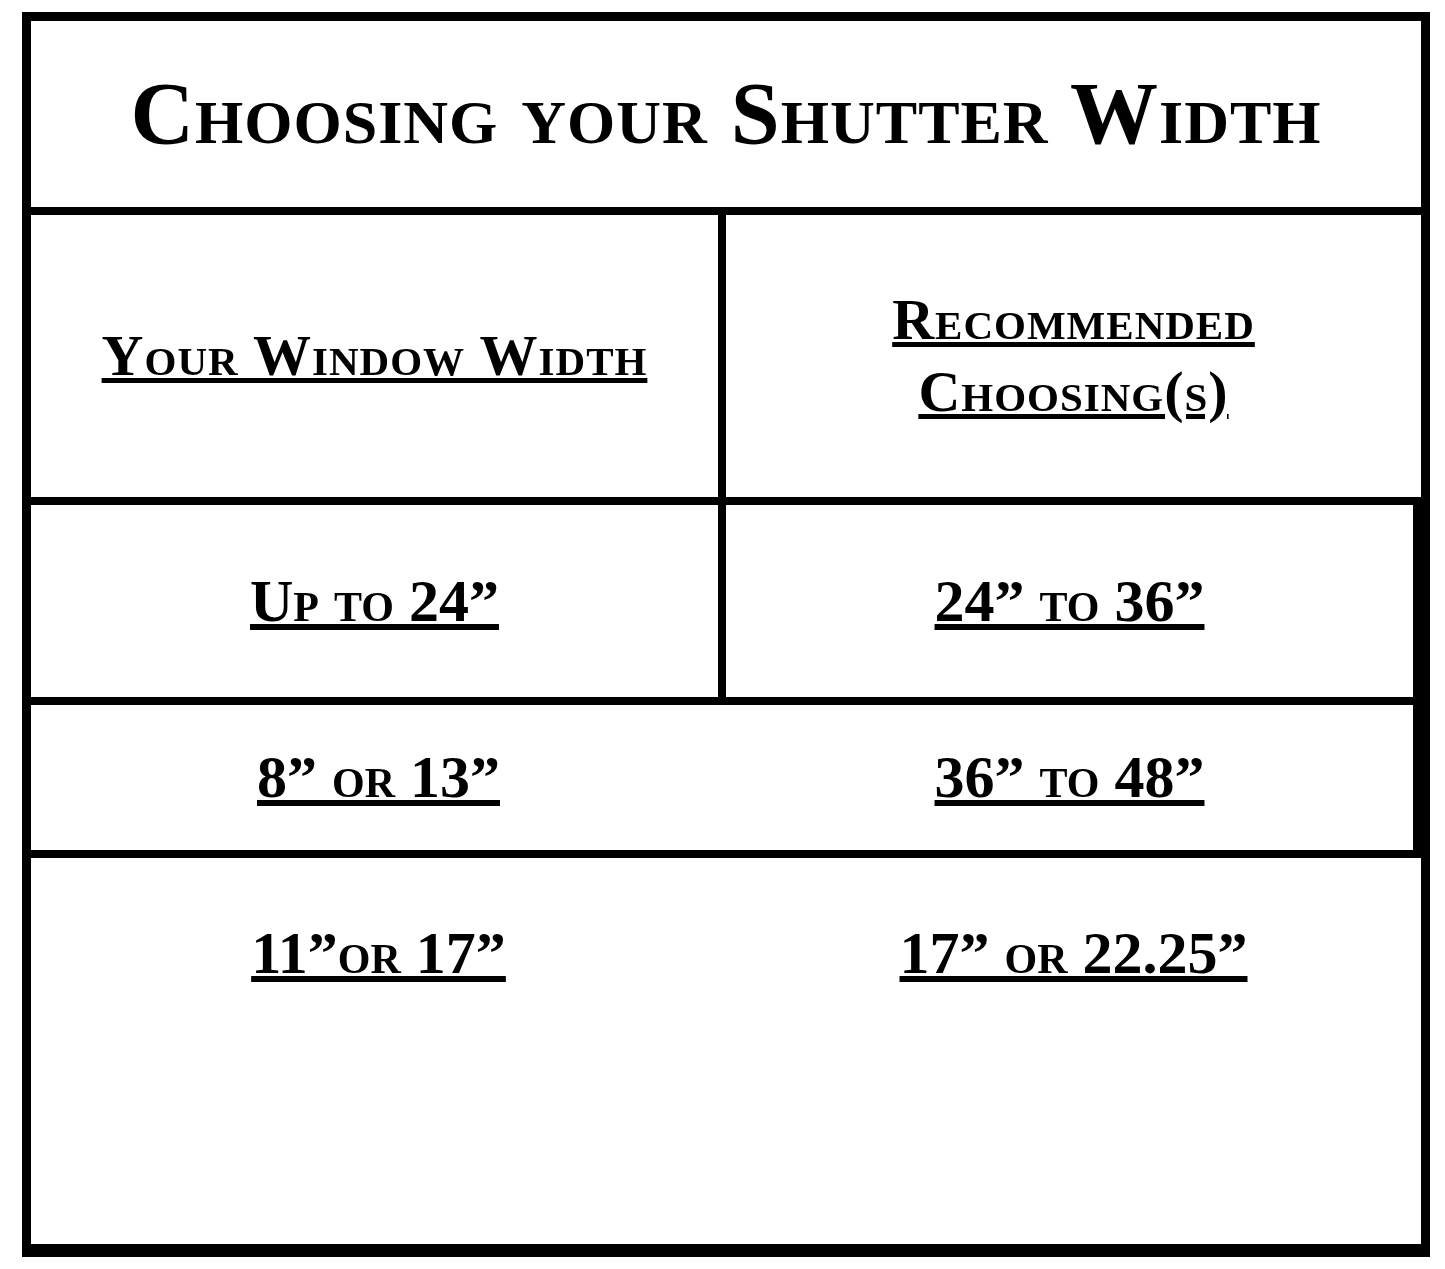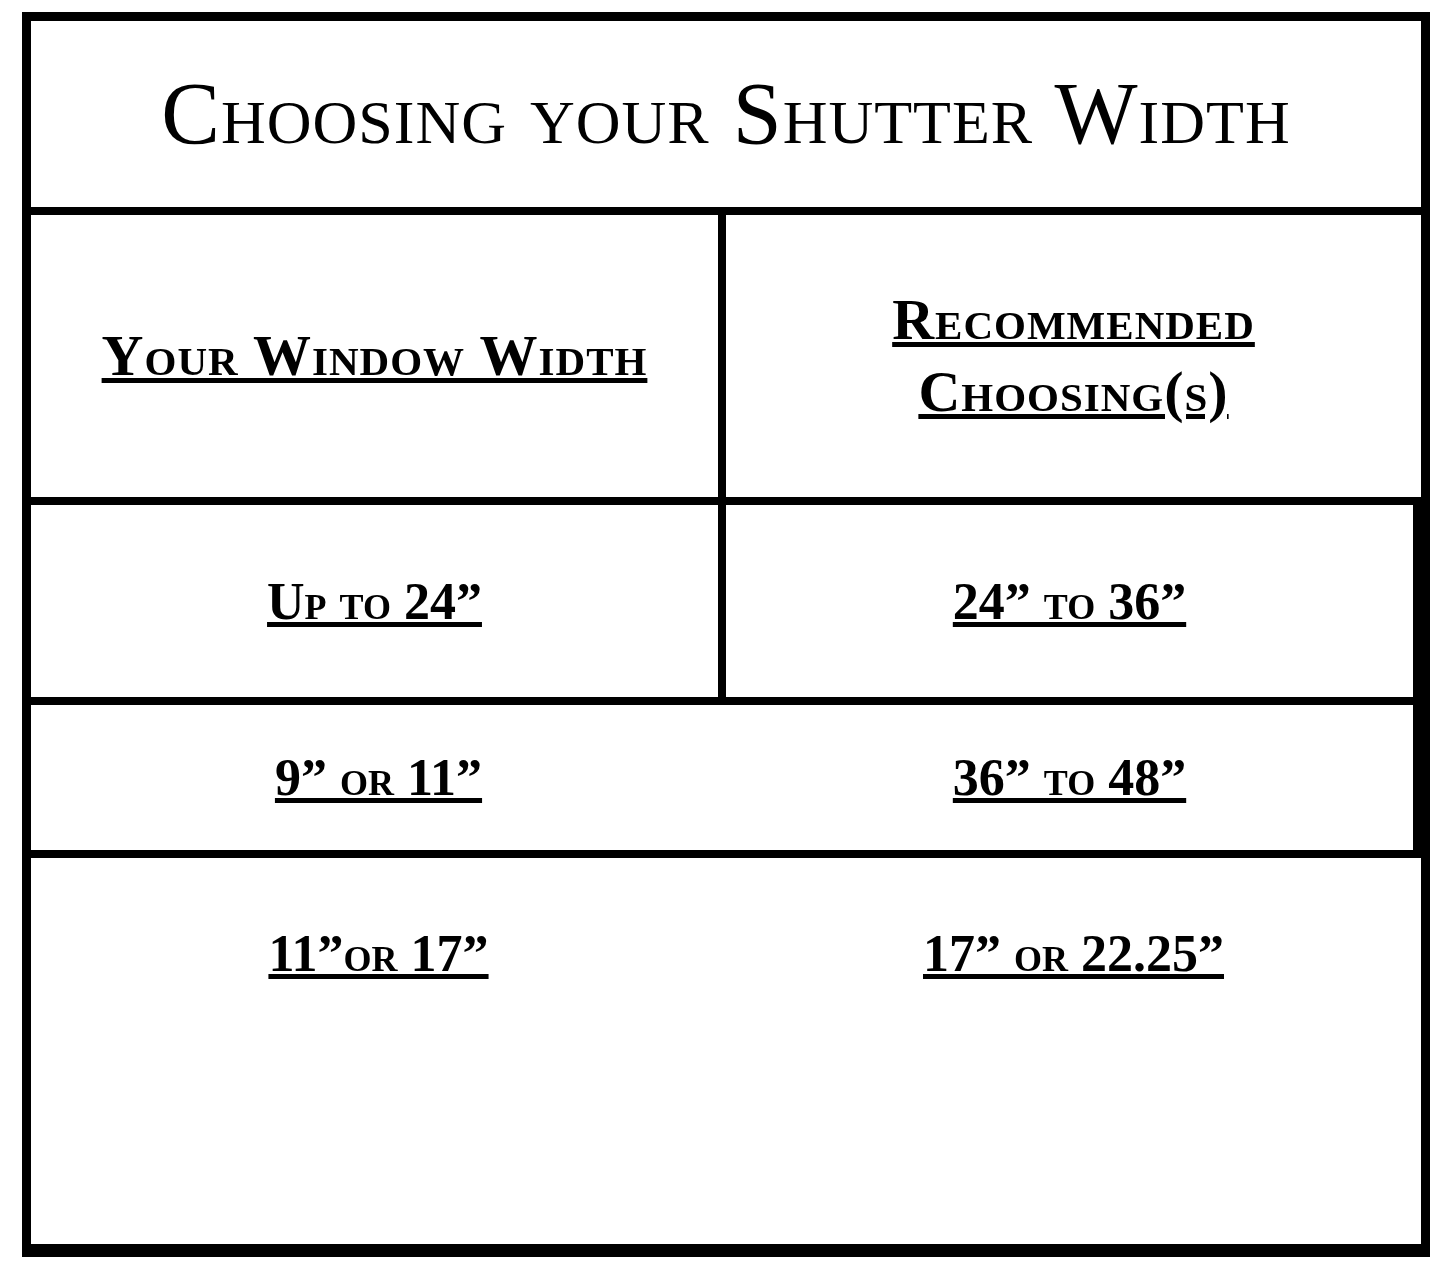--- a/index.html
+++ b/index.html
@@ -28,21 +28,21 @@
   }
   .title-row {
     height: 186px;
     flex: 0 0 186px;
     display: flex;
     align-items: center;
     justify-content: center;
   }
   .title-text {
     font-variant: small-caps;
-    font-weight: normal;
+    font-weight: bold;
     font-size: 88px;
     letter-spacing: 1px;
     line-height: 1;
     white-space: nowrap;
   }
   .grid {
     flex: 1 1 auto;
     display: grid;
     grid-template-columns: 1fr 1fr;
     grid-template-rows: 290px 200px 153px 198px 197px;
@@ -56,21 +56,21 @@
     justify-content: center;
     text-align: center;
     padding: 0 20px;
   }
   .cell.left {
     border-right: 8px solid #000000;
   }
   .cell-text {
     font-variant: small-caps;
     font-weight: bold;
-    font-size: 52px;
+    font-size: 60px;
     line-height: 1.25;
   }
   .header .cell-text {
     font-size: 58px;
     letter-spacing: 1px;
   }
   .header.right .cell-text {
     max-width: 560px;
   }
 </style>
@@ -94,21 +94,21 @@
       </div>
 
       <div class="cell left">
         <div class="cell-text">Up to 24”</div>
       </div>
 
       <div class="cell left">
         <div class="cell-text">24” to 36”</div>
       </div>
       <div class="cell right">
-        <div class="cell-text">9” or 11”</div>
+        <div class="cell-text">8” or 13”</div>
       </div>
 
       <div class="cell left">
         <div class="cell-text">36” to 48”</div>
       </div>
       <div class="cell right">
         <div class="cell-text">11”or 17”</div>
       </div>
 
       <div class="cell right">

